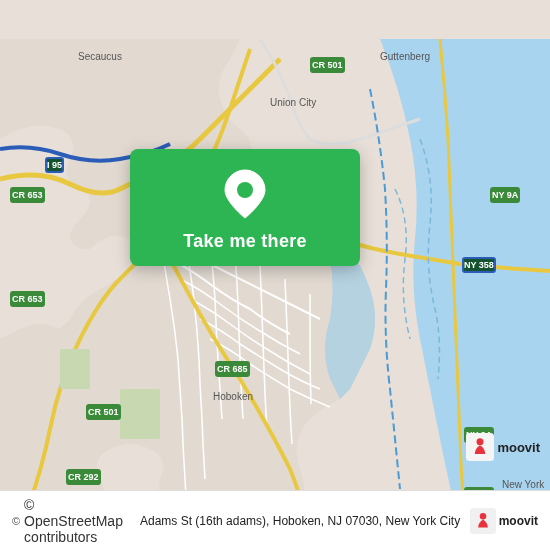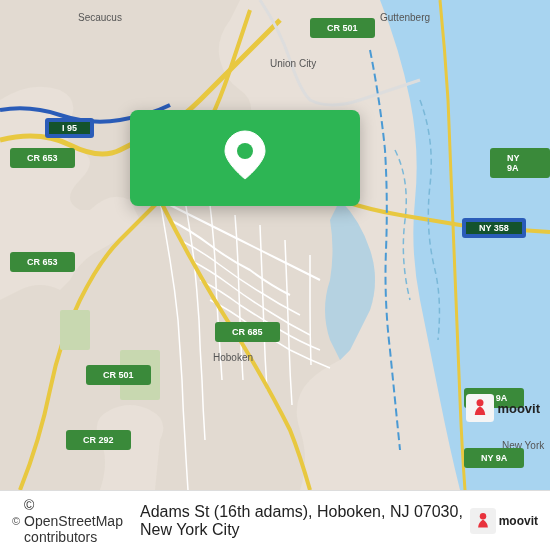--- a/index.html
+++ b/index.html
@@ -11,20 +11,21 @@
       position: relative;
       background: #e8e0d8;
     }
 
     #map-container {
       position: relative;
       width: 550px;
       height: 490px;
       overflow: hidden;
       background: #e8e0d8;
+      margin-top: 39px;
     }
 
     
     #map-svg {
       position: absolute;
       top: 0; left: 0;
       width: 100%; height: 100%;
     }
 
     
@@ -103,24 +104,24 @@
 
     #moovit-icon {
       width: 28px;
       height: 28px;
     }
 
     
     .road-badge {
       position: absolute;
       background: #fff;
-      border: 4px solid #000000;
+      border: 2px solid #000000;
       border-radius: 3px;
       font-size: 9px;
-      padding: 1px 13px;
+      padding: 1px 0;
       font-weight: bold;
       color: #333;
       z-index: 5;
     }
 
     .road-badge.blue {
       background: #14532d;
       color: #fff;
       border-color: #2a5cb8;
     }
@@ -214,38 +215,39 @@
 
   <div id="action-card">
     <div id="pin-icon-wrap">
       <svg width="44" height="52" viewBox="0 0 44 52" xmlns="http://www.w3.org/2000/svg">
 
         <path d="M22 2 C11 2 2 11 2 22 C2 34 22 50 22 50 C22 50 42 34 42 22 C42 11 33 2 22 2 Z" fill="white" stroke="white" stroke-width="1"></path>
 
         <circle cx="22" cy="22" r="8" fill="#2db554"></circle>
       </svg>
     </div>
+    <span id="action-label">Take me there</span>
   </div>
 
   <div id="moovit-logo" style="position:absolute;bottom:68px;right:10px;z-index:15;display:flex;align-items:center;gap:3px;">
 
     <svg id="moovit-icon" width="32" height="32" viewBox="0 0 32 32" xmlns="http://www.w3.org/2000/svg">
       <rect width="32" height="32" rx="4" fill="#f5f5f5"></rect>
 
       <circle cx="16" cy="10" r="4" fill="#e8323c"></circle>
       <path d="M16 14 Q10 18 10 24 L22 24 Q22 18 16 14 Z" fill="#e8323c"></path>
     </svg>
     <span style="font-size:13px;font-weight:bold;color:#222;">moovit</span>
   </div>
 </div>
 
 <div id="bottom-bar">
   <span id="copyright-icon">©</span>
   <span id="osm-credit">© OpenStreetMap contributors</span>
-  <span id="address-text" style="font-size:16px;color:#222;font-weight:500;flex:3;"><span>Adams St (16th adams), Hoboken, NJ 07030, New York City</span></span>
+  <span id="address-text" style="font-size:12px;color:#222;font-weight:500;flex:3;"><span>Adams St (16th adams), Hoboken, NJ 07030, New York City</span></span>
 
   <div style="display:flex;align-items:center;gap:3px;margin-left:6px;">
     <svg width="26" height="26" viewBox="0 0 32 32" xmlns="http://www.w3.org/2000/svg">
       <rect width="32" height="32" rx="4" fill="#f0f0f0"></rect>
       <circle cx="16" cy="10" r="4" fill="#e8323c"></circle>
       <path d="M16 14 Q10 18 10 24 L22 24 Q22 18 16 14 Z" fill="#e8323c"></path>
     </svg>
     <span style="font-size:12px;font-weight:bold;color:#222;">moovit</span>
   </div>
 </div>

